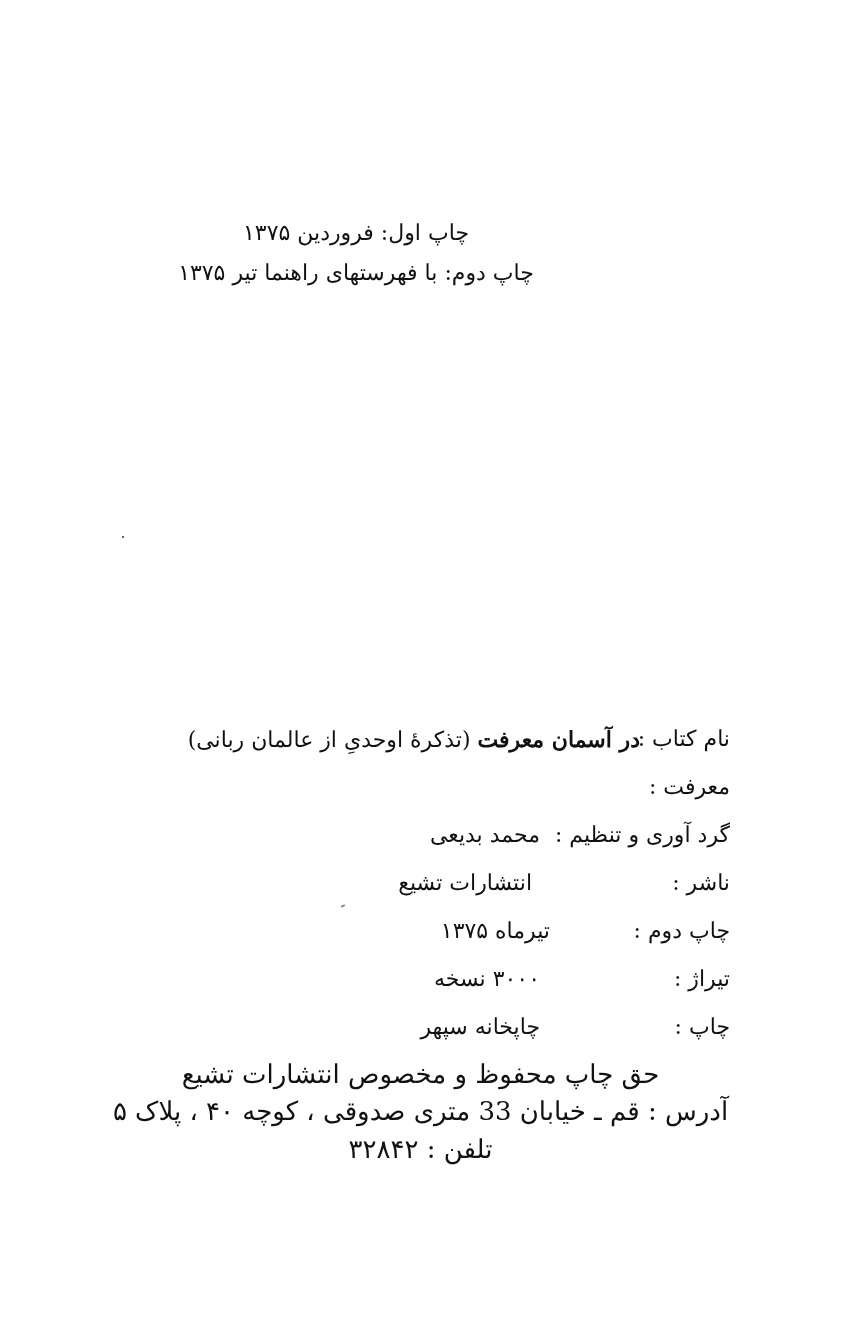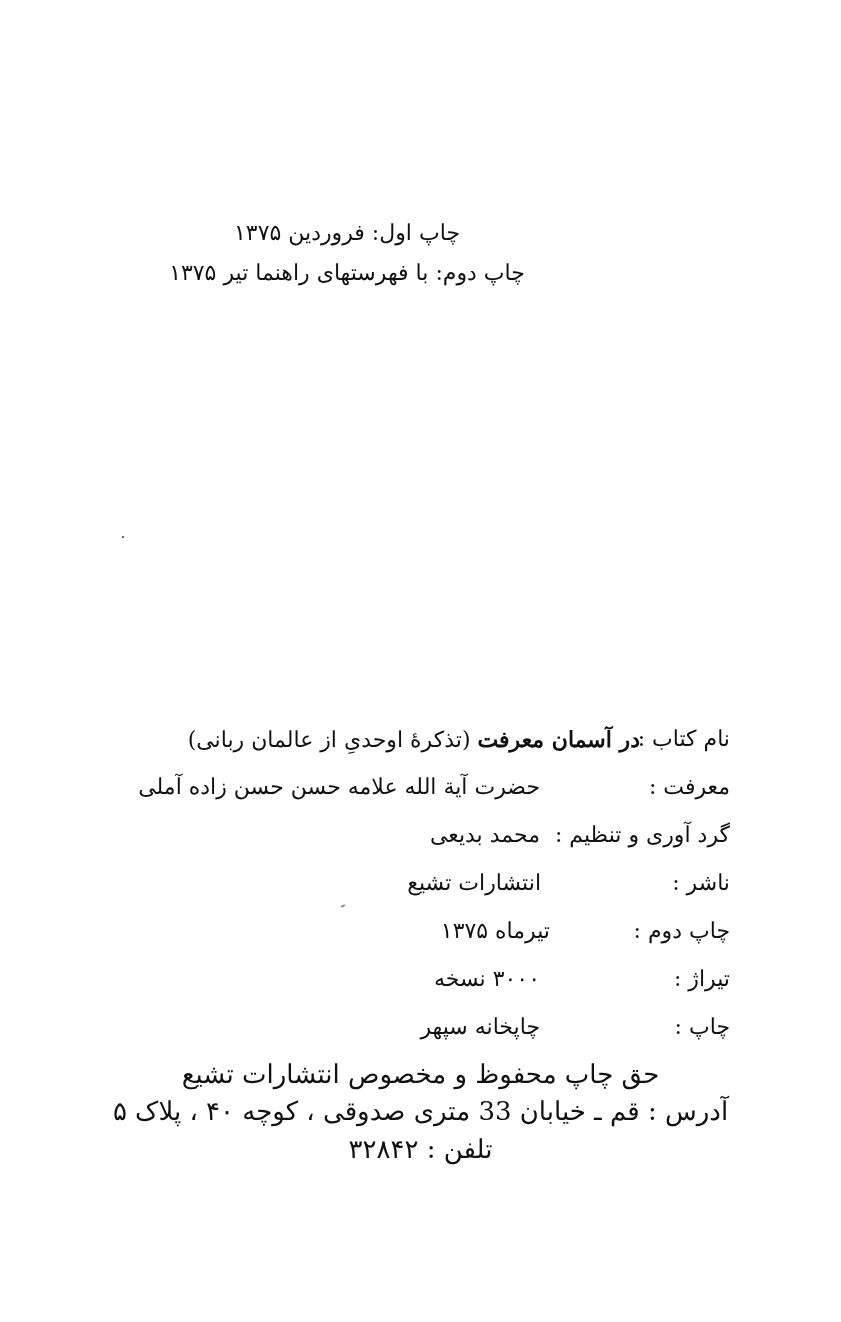--- a/index.html
+++ b/index.html
@@ -3,21 +3,21 @@
 <meta charset="utf-8">
 <style>
   html, body { margin: 0; padding: 0; background: #ffffff; }
   body {
     width: 841px; height: 1322px; position: relative; overflow: hidden;
     font-family: "DejaVu Serif", "Liberation Serif", serif;
     color: #111111;
   }
   .rtl { direction: rtl; unicode-bidi: embed; }
   .center-line {
-    position: absolute; left: 7px; width: 680px; text-align: center;
+    position: absolute; left: 16px; width: 680px; text-align: center;
     font-size: 22px; line-height: 34px; white-space: nowrap;
   }
   .edition1 { top: 216px; }
   .edition2 { top: 256px; }
   .speck {
     position: absolute; left: 122px; top: 536px; width: 2px; height: 2px;
     background: #666;
   }
   .tick {
     position: absolute; left: 341px; top: 905px; width: 4px; height: 2px;
@@ -29,21 +29,21 @@
   .row {
     position: relative; height: 48px; font-size: 22px; line-height: 34px;
     white-space: nowrap;
   }
   .row .label { position: absolute; right: 0; top: 0; }
   .row .value { position: absolute; top: 0; }
   .row.title .value { right: 90px; }
   .row.title .value b { font-weight: bold; }
   .row.author .value { right: 190px; }
   .row.compiler .value { right: 190px; margin-left: 24px; }
-  .row.publisher .value { right: 189px; }
+  .row.publisher .value { right: 198px; }
   .row.edition .value { right: 180px; }
   .row.print-run .value { right: 190px; }
   .row.printer .value { right: 190px; }
   .footer-line {
     position: absolute; left: 0; width: 841px; text-align: center;
     font-size: 26px; line-height: 32px; white-space: nowrap;
   }
   .copyright { top: 1058px; }
   .address { top: 1095px; }
   .phone { top: 1133px; }
@@ -59,21 +59,20 @@
   <div class="speck"></div>
   <div class="tick"></div>
 
   <div class="info rtl">
     <div class="row title">
       <span class="label">نام کتاب :</span>
       <span class="value"><b>در آسمان معرفت</b><span> (تذکرهٔ اوحدیِ از عالمان ربانی)</span></span>
     </div>
     <div class="row author">
       <span class="label">معرفت :</span>
-      <span class="value">حضرت آیة الله علامه حسن حسن زاده آملی</span>
     </div>
     <div class="row compiler">
       <span class="label">گرد آوری و تنظیم :</span>
       <span class="value">محمد بدیعی</span>
     </div>
     <div class="row publisher">
       <span class="label">ناشر :</span>
       <span class="value">انتشارات تشیع</span>
     </div>
     <div class="row edition">

